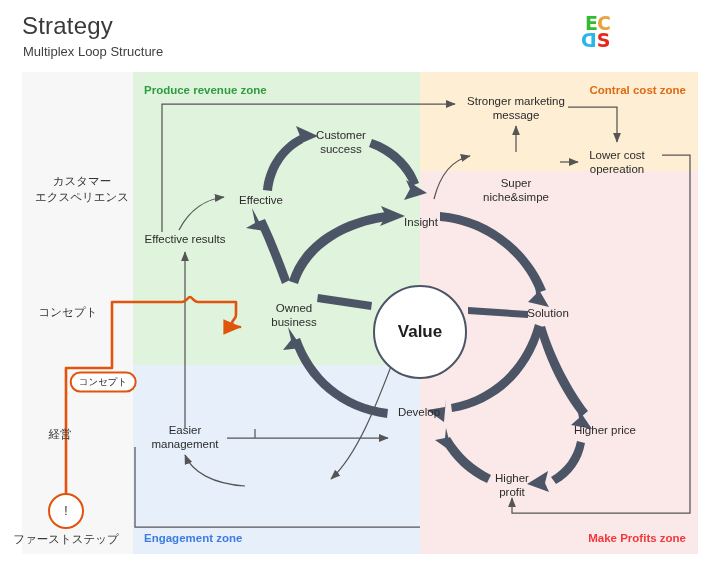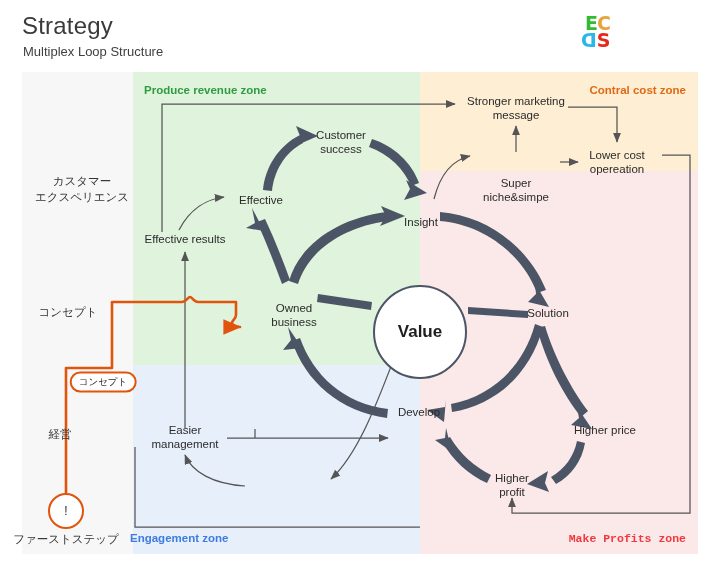--- a/index.html
+++ b/index.html
@@ -96,22 +96,22 @@
     background: #e7effb;
   }
   .zone-label {
     position: absolute;
     font-size: 11.5px;
     font-weight: 600;
     white-space: nowrap;
   }
   #label-revenue { left: 122px; top: 12px; color: #2f9c41; }
   #label-cost    { right: 12px; top: 12px; color: #e06a13; text-align: center; }
-  #label-engagement { left: 108px; top: 460px; color: #3d7ce0; text-align: right; }
-  #label-profits { right: 12px; top: 460px; color: #f2383c; font-family: Liberation Mono, monospace; }
+  #label-engagement { left: 122px; top: 460px; color: #3d7ce0; text-align: right; }
+  #label-profits { right: 12px; top: 460px; color: #f2383c; }
 
   
   #wiring {
     position: absolute;
     left: 0; top: 0;
     width: 720px;
     height: 566px;
     pointer-events: none;
   }
 

